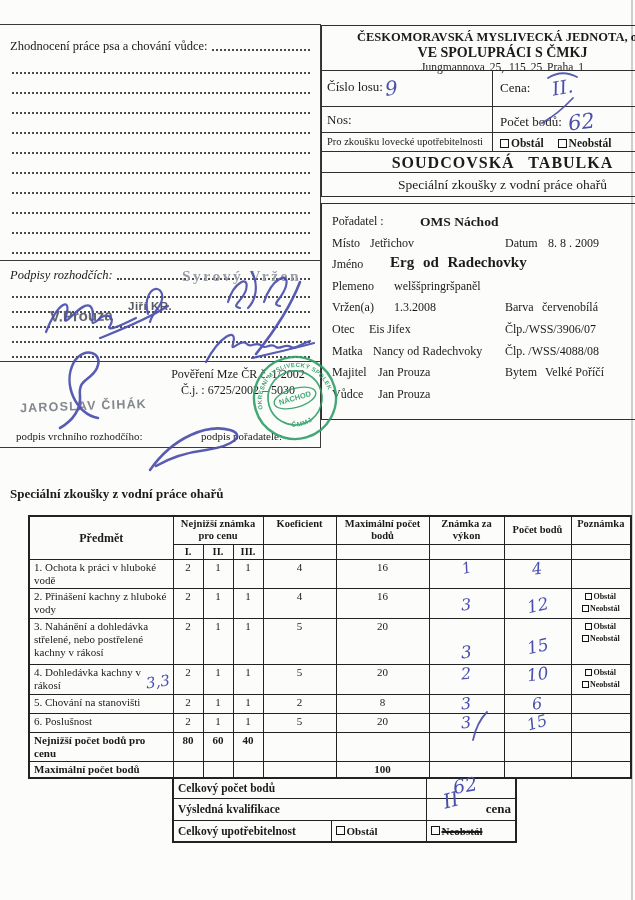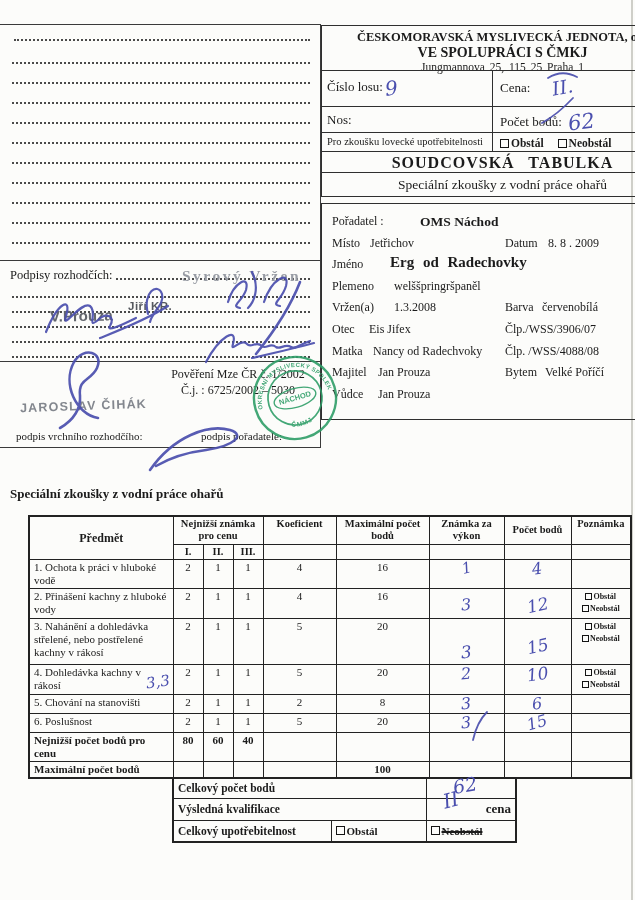--- a/index.html
+++ b/index.html
@@ -5,21 +5,21 @@
   html,body{margin:0;padding:0;background:#e8e8e6;}
   .page{position:relative;width:635px;height:900px;background:#fcfcfa;
         font-family:"Liberation Serif",serif;color:#1b1b1b;overflow:hidden;margin:0 auto;}
   .scan-edge{position:absolute;right:2px;top:0;height:100%;width:2px;background:#cfcfc9;}
 
   
   .box-left{position:absolute;left:0;top:24px;width:321px;height:424px;
             border:1px solid #3a3a3a;border-left:none;box-sizing:border-box;}
   .sec{box-sizing:border-box;overflow:hidden;}
   .sec-a{height:236px;border-bottom:1px solid #3a3a3a;padding:14px 8px 0 10px;}
-  .sec-b{height:101px;border-bottom:1px solid #3a3a3a;padding:7px 8px 12px 10px;position:relative;}
+  .sec-b{height:101px;border-bottom:1px solid #3a3a3a;padding:7px 8px 12px 10px;position:relative;font-style:italic;}
   .sec-c{height:84px;position:relative;}
   .dotline{display:flex;font-size:12.5px;}
   .dotfill{flex:1;border-bottom:2px dotted #4a4a4a;margin:0 2px 3px 4px;}
   .dotrow{height:18px;border-bottom:2px dotted #4a4a4a;margin:0 2px;}
   .dotrow.sm{height:13px;}
 
   .stamp-name{position:absolute;font-family:"Liberation Sans",sans-serif;font-weight:bold;z-index:4;}
   .sn-syrovy{left:182px;top:267px;font-family:"Liberation Serif",serif;font-size:15.5px;
              letter-spacing:2.5px;color:#989ca4;}
   .sn-prouza{left:50px;top:307px;font-size:15px;color:#63666d;transform:rotate(-1deg);}
@@ -96,20 +96,21 @@
 </style>
 </head>
 <body>
 
 <div class="page">
   <div class="scan-edge"></div>
 
   <div class="box-left">
     <div class="sec sec-a">
       <div class="dotline">
+        <span>Zhodnocení práce psa a chování vůdce:</span>
         <span class="dotfill"></span>
       </div>
       <div>
         <div class="dotrow"></div>
           <div class="dotrow"></div>
           <div class="dotrow"></div>
         <div class="dotrow"></div>
           <div class="dotrow"></div>
           <div class="dotrow"></div>
         <div class="dotrow"></div>

